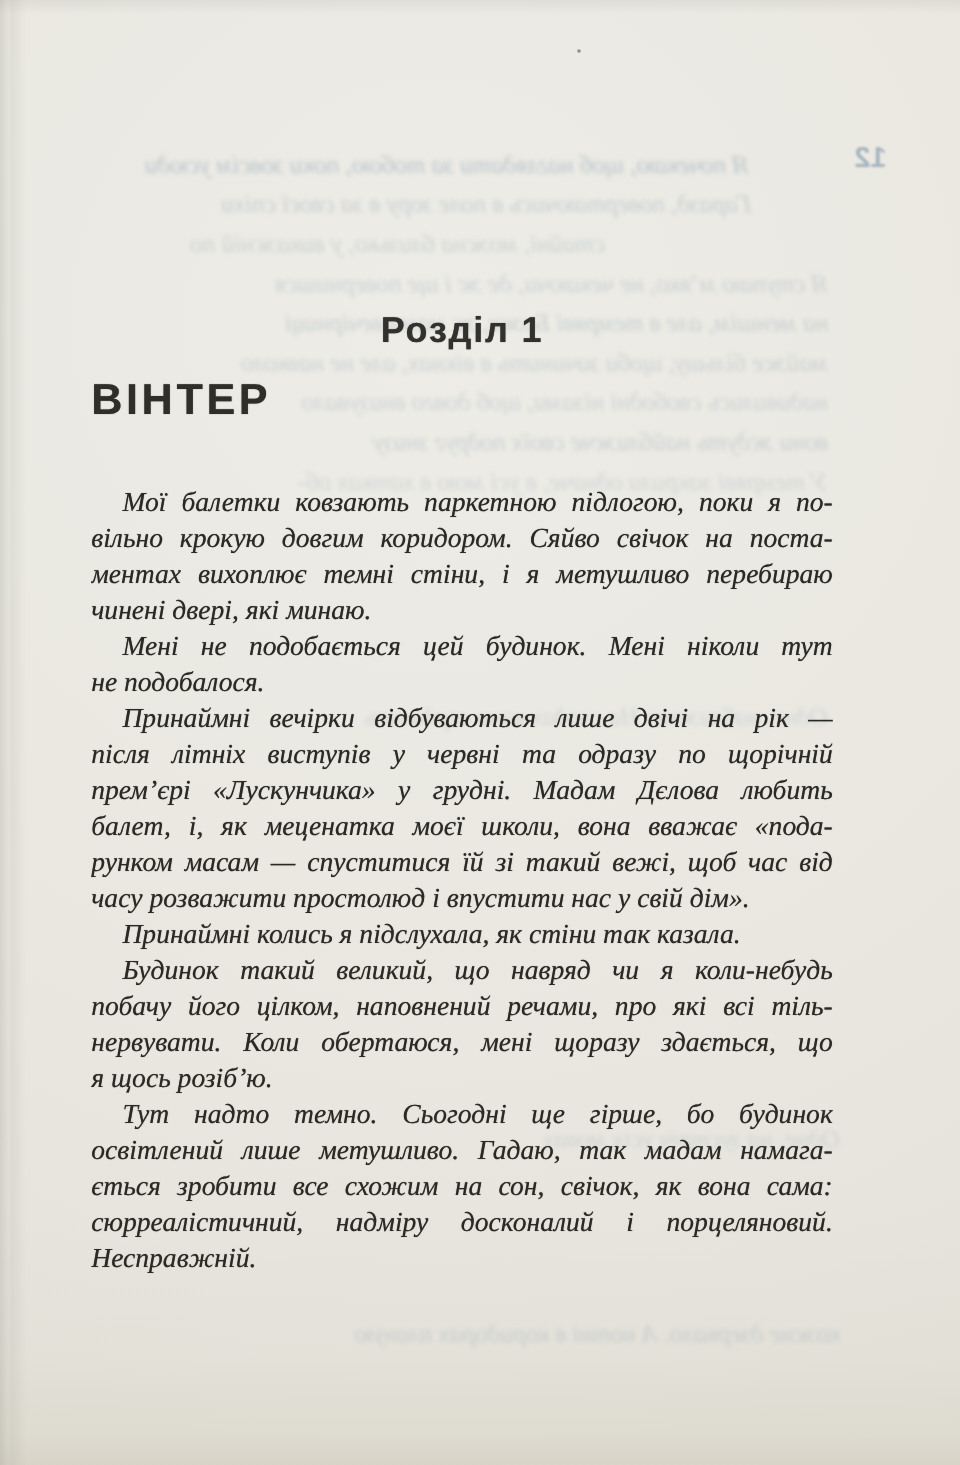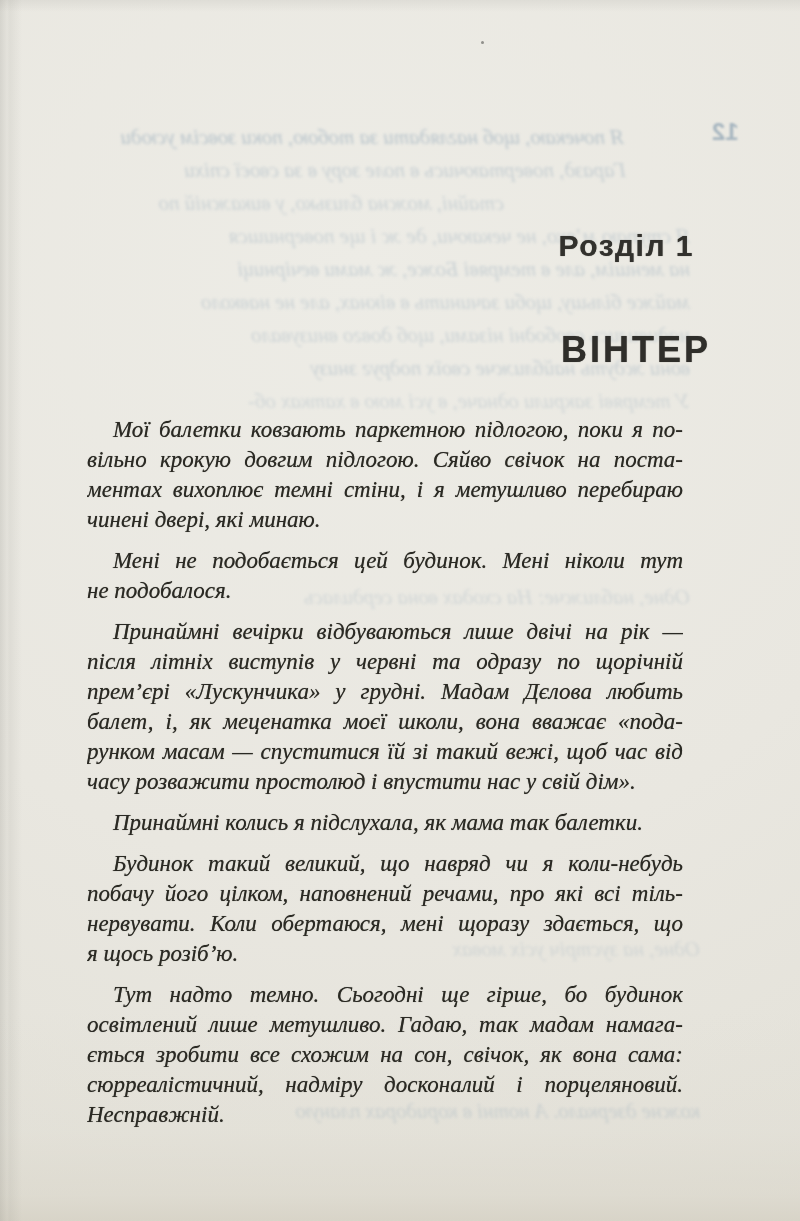--- a/index.html
+++ b/index.html
@@ -56,44 +56,44 @@
   }
 
   .speck {
     position: absolute; top: 41px; left: 481px;
     width: 3px; height: 3px; border-radius: 50%;
     background: rgba(70,70,65,.55); filter: blur(.4px);
   }
 
   
   .chapter-label {
-    position: absolute; top: 231px; left: 76px; width: 618px;
-    margin: 0; text-align: right;
+    position: absolute; top: 261px; left: 76px; width: 618px;
+    margin: 0; text-align: center;
     font: 700 30px/1 "Liberation Sans", sans-serif;
     letter-spacing: 1.5px;
     color: #32312d;
     text-shadow: 0 0 .8px rgba(50,49,45,.8);
   }
   .chapter-title {
     position: absolute; top: 315px; left: 76px; width: 618px;
-    margin: 17px; text-align: right;
+    margin: 0; text-align: left;
     font: 700 36px/1 "Liberation Sans", sans-serif;
     letter-spacing: 3px;
     color: #2f2e2a;
     text-shadow: 0 0 .8px rgba(47,46,42,.8);
   }
 
   
   .body-text {
     position: absolute; top: 404px; left: 76px; width: 618px;
     font: italic 23px/30px "Liberation Serif", serif;
     color: #2a2923;
     text-shadow: 0 0 .7px rgba(42,41,35,.72);
   }
-  .para { margin: 11px; }
+  .para { margin: 0; }
   .line { height: 30px; overflow: hidden; text-align: justify; }
   .line.j { text-align-last: justify; }
   .line.first { text-indent: 26px; }
 </style>
 </head>
 <body>
 
 <div class="photo">
 
   <div class="ghost-layer" id="ghost-layer">
@@ -114,38 +114,38 @@
 
   <div class="speck"></div>
 
   <h2 class="chapter-label">Розділ 1</h2>
 
   <h1 class="chapter-title">ВІНТЕР</h1>
 
   <div class="body-text" id="body-text">
       <div class="para">
         <div class="line first j">Мої балетки ковзають паркетною підлогою, поки я по-</div>
-        <div class="line j">вільно крокую довгим підлогою. Сяйво свічок на поста-</div>
+        <div class="line j">вільно крокую довгим коридором. Сяйво свічок на поста-</div>
         <div class="line j">ментах вихоплює темні стіни, і я метушливо перебираю</div>
         <div class="line">чинені двері, які минаю.</div>
       </div>
       <div class="para">
         <div class="line first j">Мені не подобається цей будинок. Мені ніколи тут</div>
         <div class="line">не подобалося.</div>
       </div>
       <div class="para">
         <div class="line first j">Принаймні вечірки відбуваються лише двічі на рік —</div>
         <div class="line j">після літніх виступів у червні та одразу по щорічній</div>
         <div class="line j">прем’єрі «Лускунчика» у грудні. Мадам Дєлова любить</div>
         <div class="line j">балет, і, як меценатка моєї школи, вона вважає «пода-</div>
         <div class="line j">рунком масам — спуститися їй зі такий вежі, щоб час від</div>
         <div class="line">часу розважити простолюд і впустити нас у свій дім».</div>
       </div>
       <div class="para">
-        <div class="line first">Принаймні колись я підслухала, як мама так балетки.</div>
+        <div class="line first">Принаймні колись я підслухала, як стіни так казала.</div>
       </div>
       <div class="para">
         <div class="line first j">Будинок такий великий, що навряд чи я коли-небудь</div>
         <div class="line j">побачу його цілком, наповнений речами, про які всі тіль-</div>
         <div class="line j">нервувати. Коли обертаюся, мені щоразу здається, що</div>
         <div class="line">я щось розіб’ю.</div>
       </div>
       <div class="para">
         <div class="line first j">Тут надто темно. Сьогодні ще гірше, бо будинок</div>
         <div class="line j">освітлений лише метушливо. Гадаю, так мадам намага-</div>

